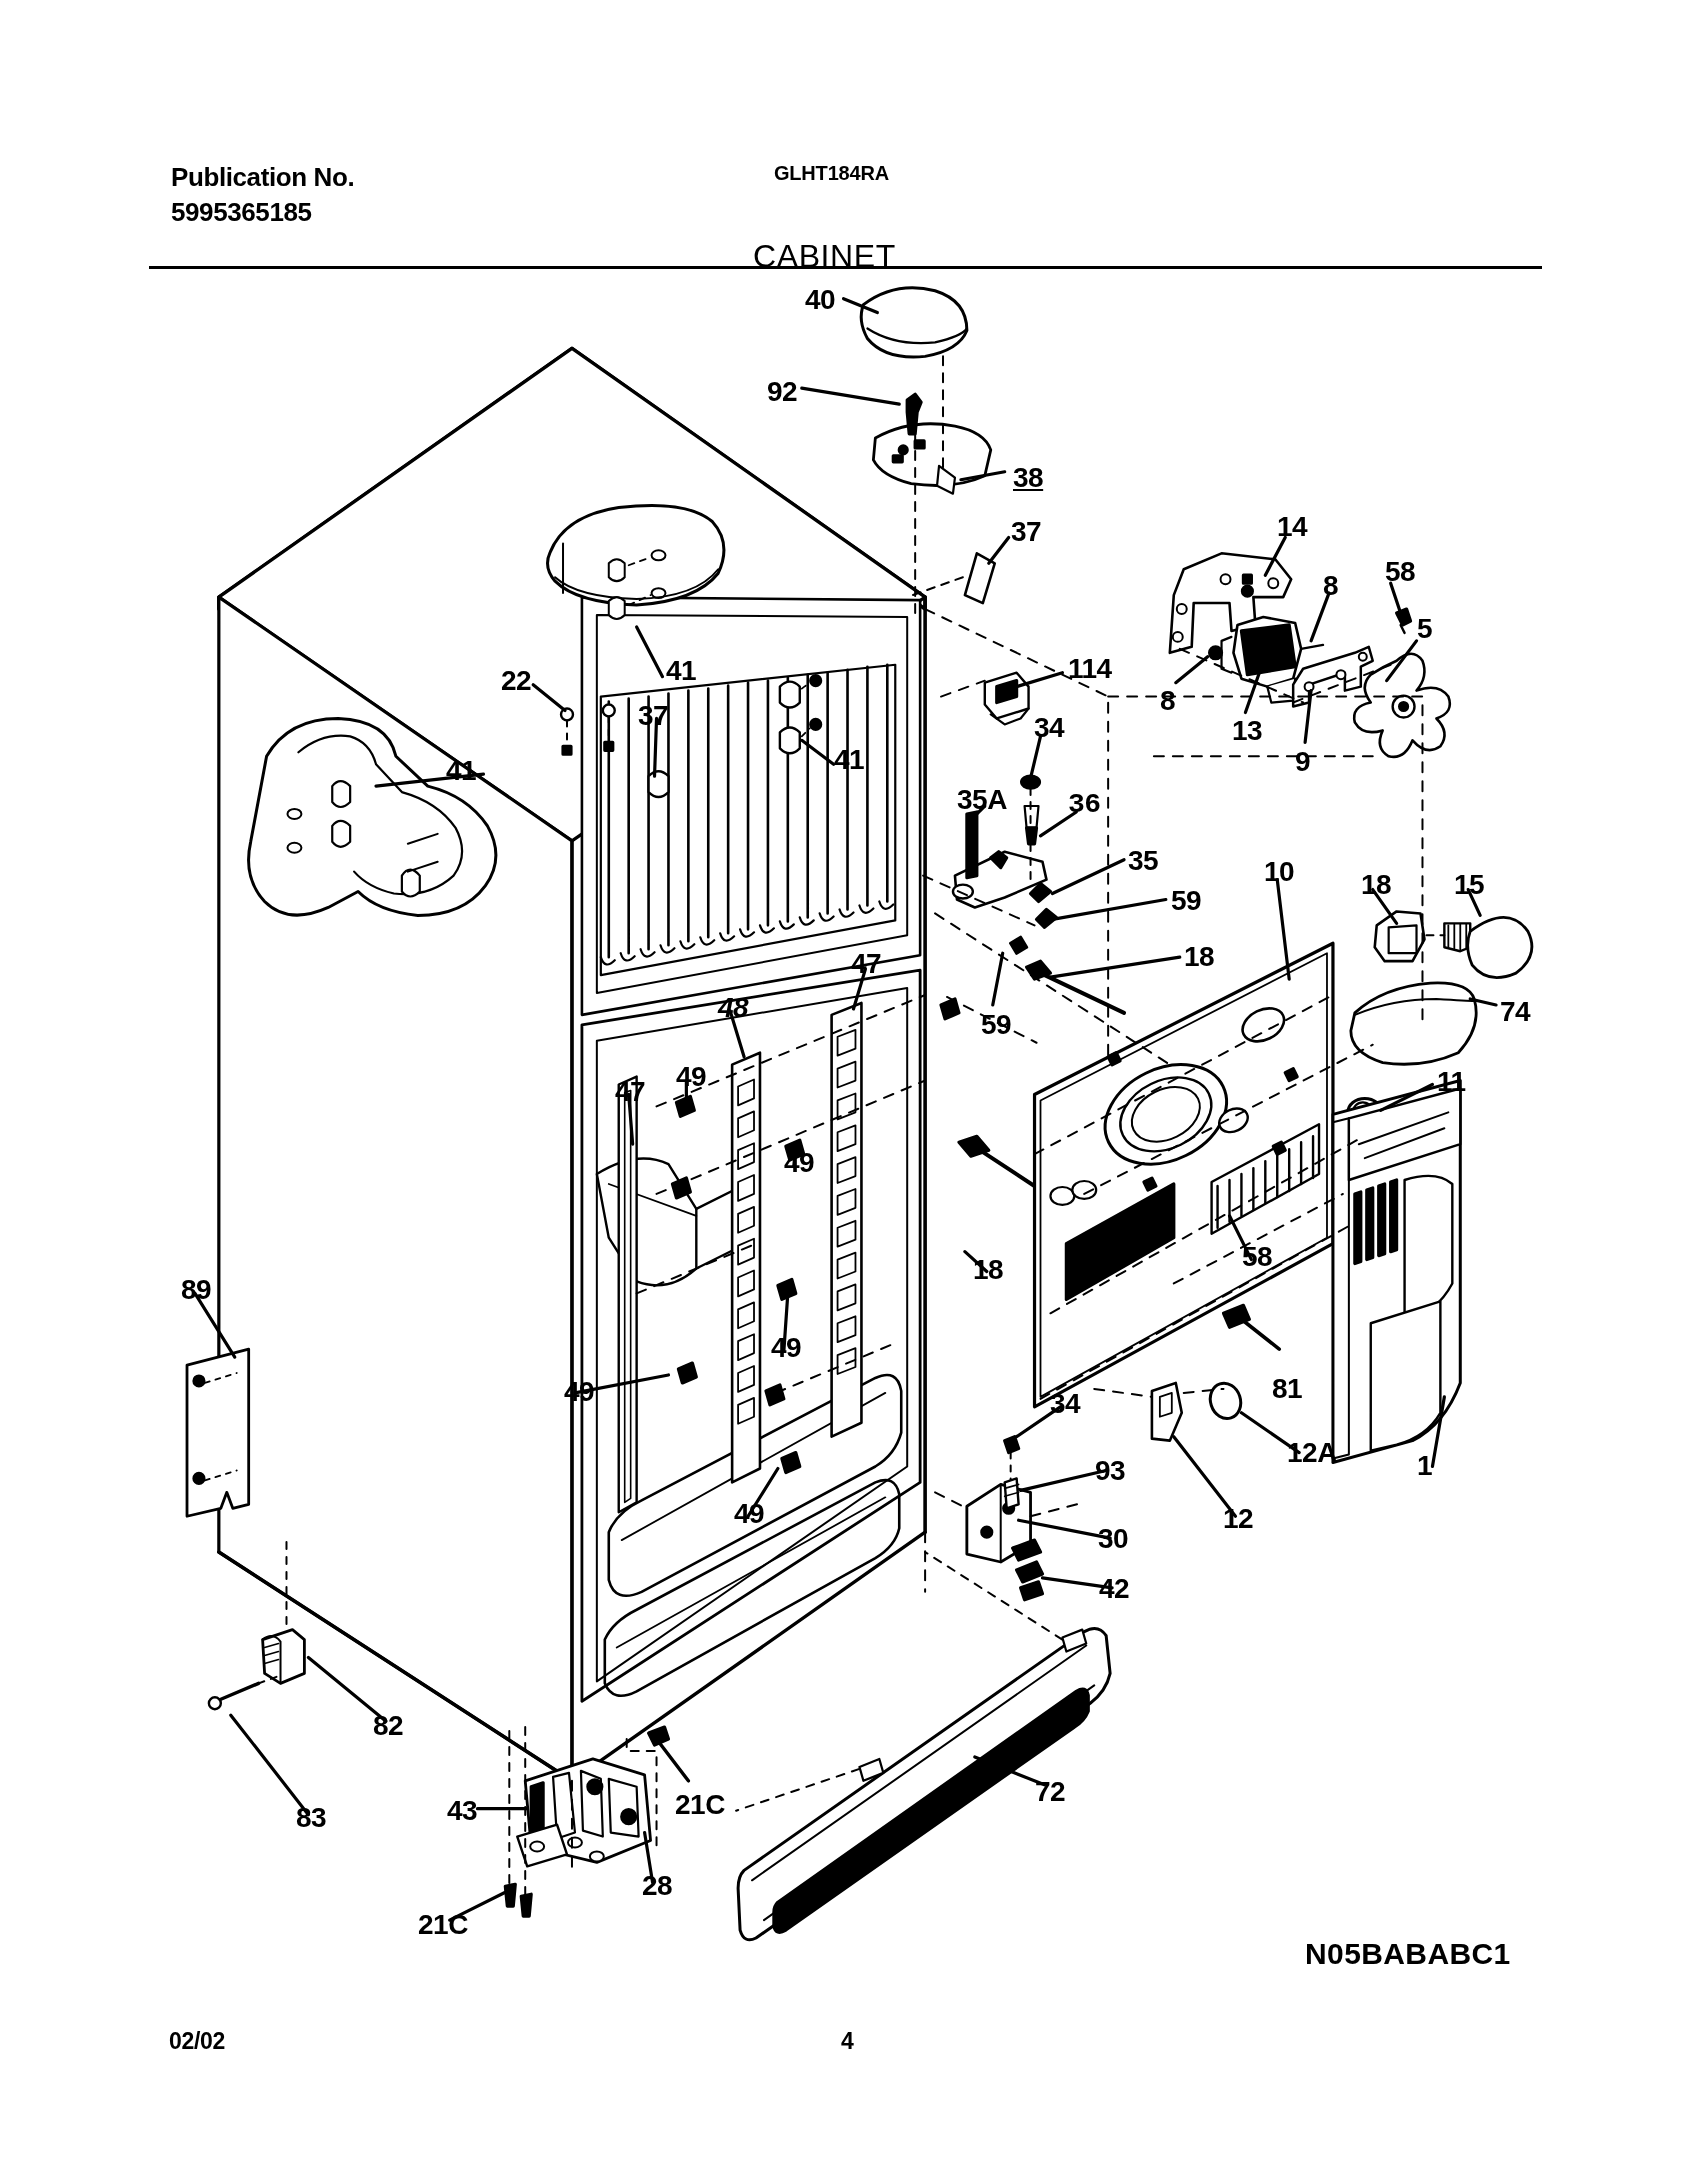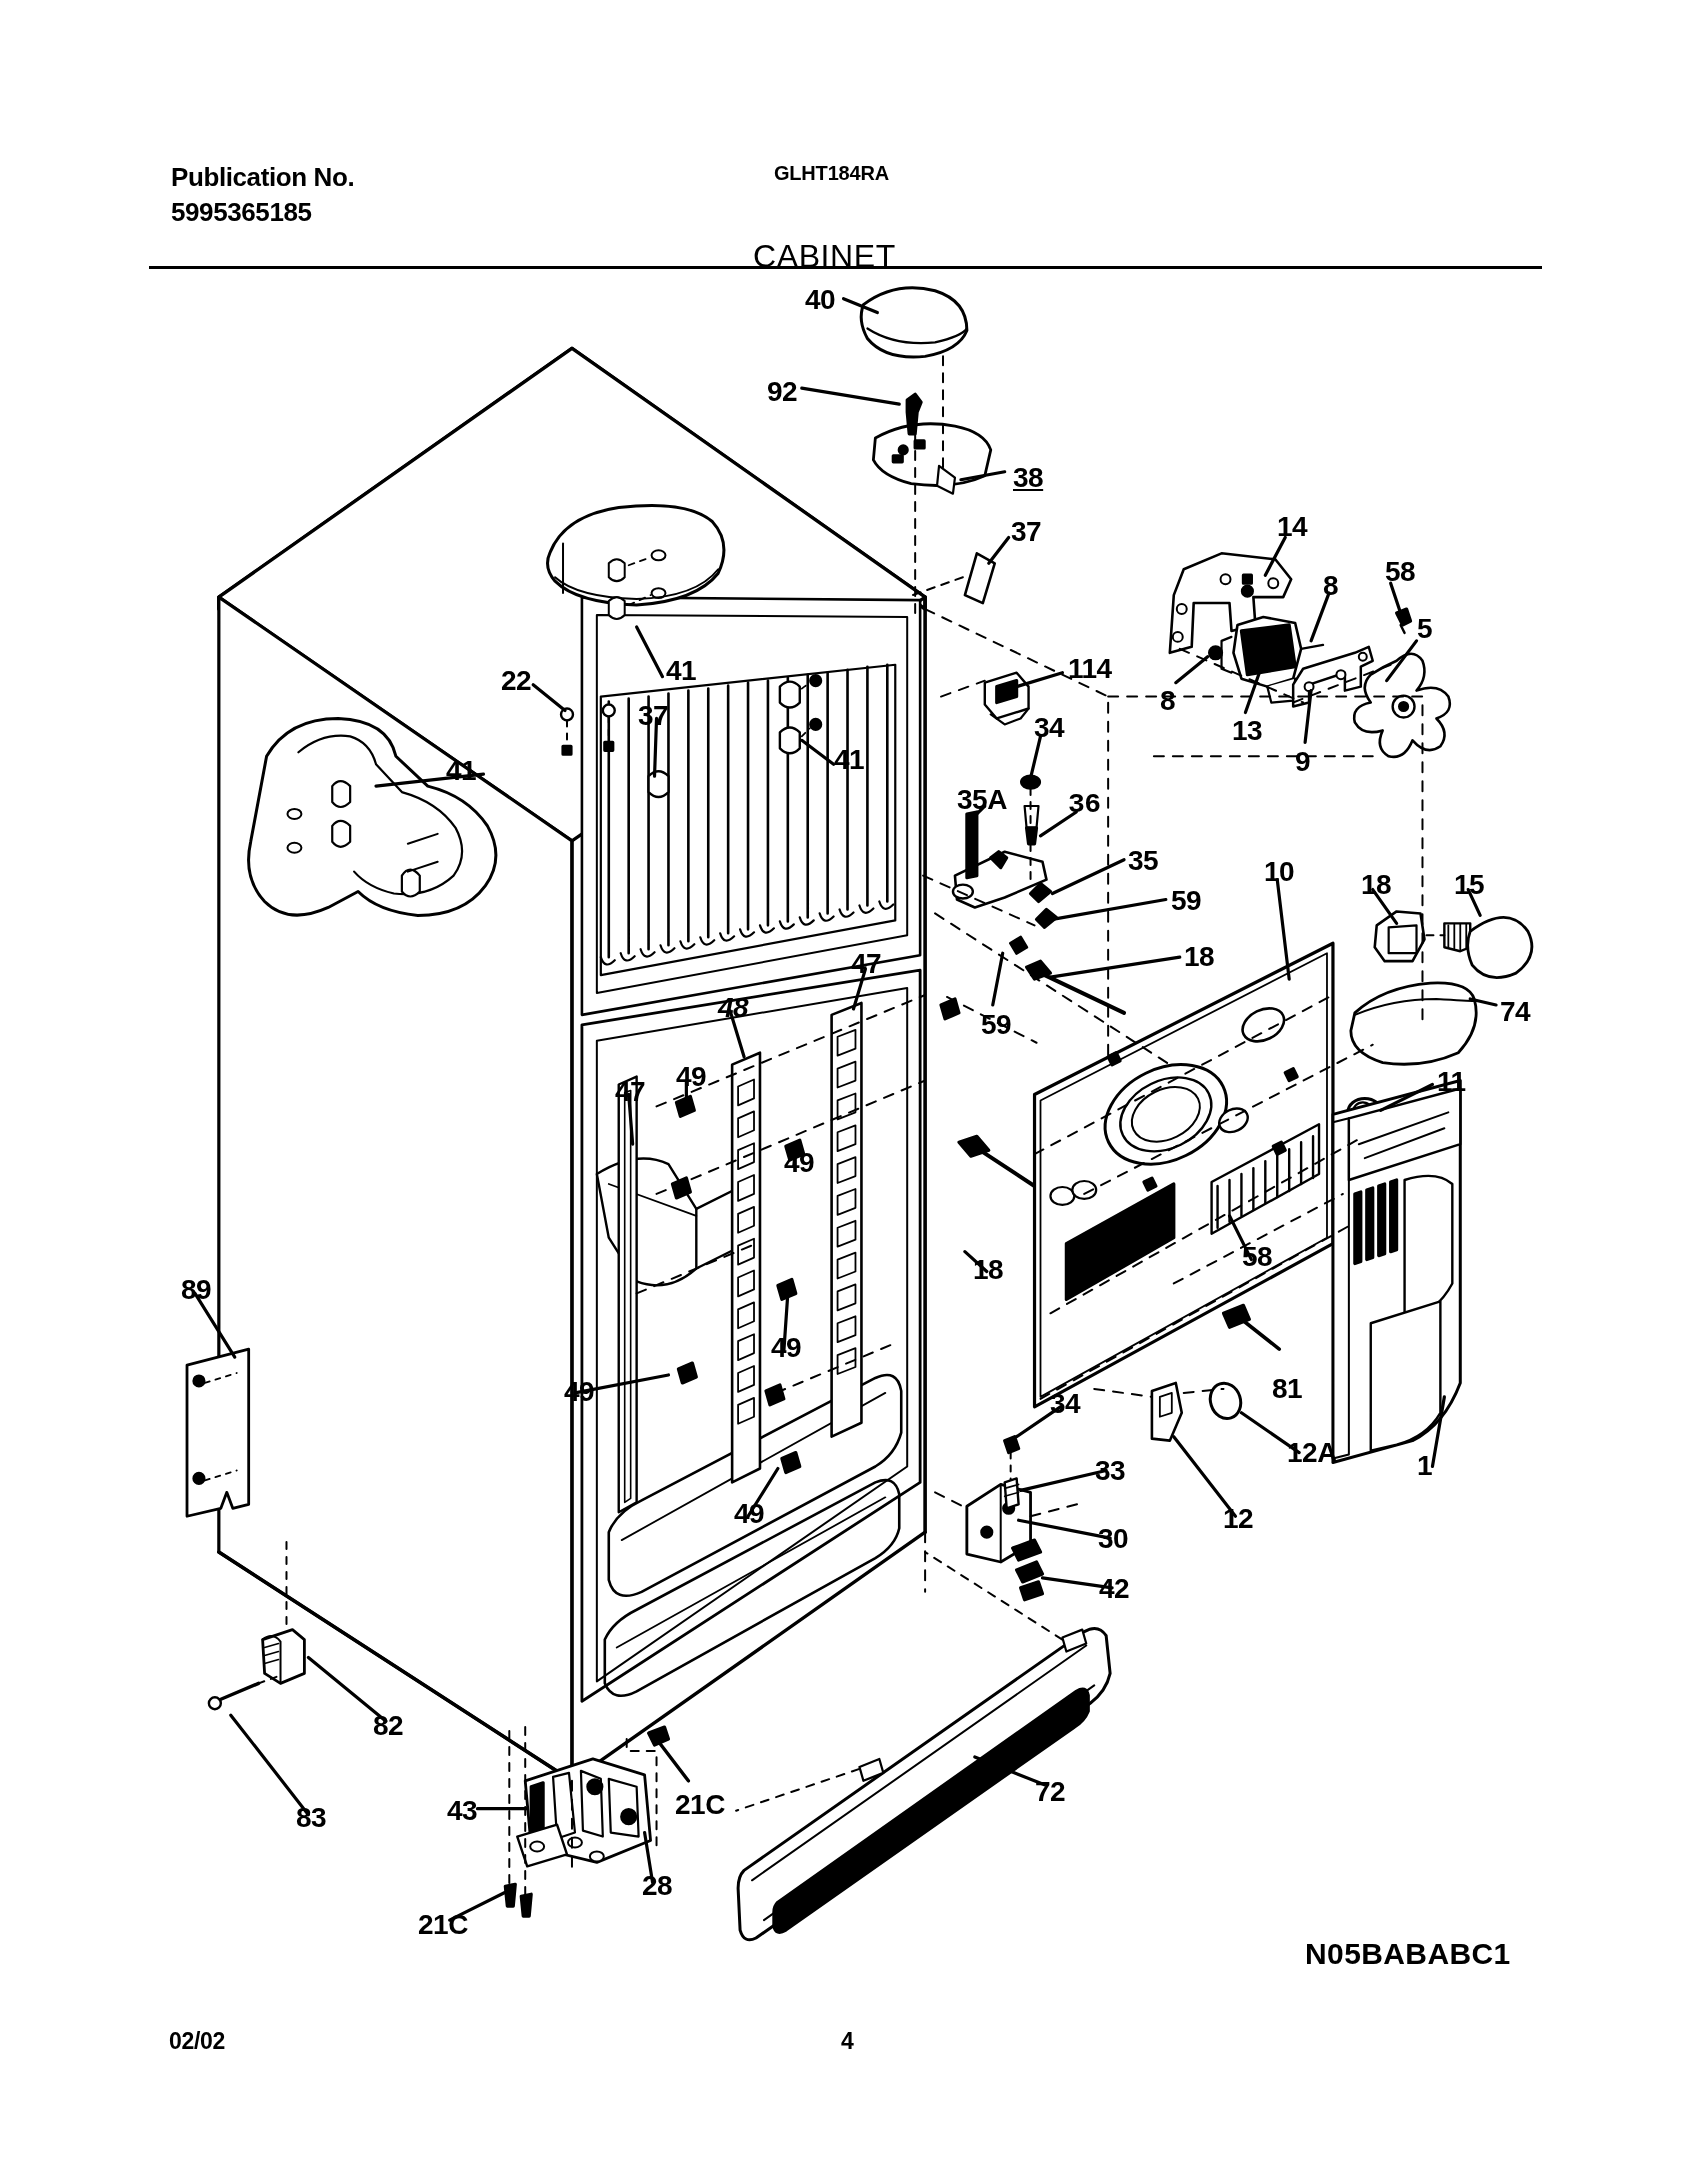--- a/index.html
+++ b/index.html
@@ -592,21 +592,21 @@
       <div class="co" style="left: 784px; top: 1149px;">49</div>
       <div class="co" style="left: 564px; top: 1378px;">49</div>
       <div class="co" style="left: 771px; top: 1334px;">49</div>
       <div class="co" style="left: 734px; top: 1500px;">49</div>
       <div class="co" style="left: 181px; top: 1276px;">89</div>
       <div class="co" style="left: 973px; top: 1256px;">18</div>
       <div class="co" style="left: 1242px; top: 1243px;">58</div>
       <div class="co" style="left: 1272px; top: 1375px;">81</div>
       <div class="co" style="left: 1417px; top: 1452px;">1</div>
       <div class="co" style="left: 1050px; top: 1390px;">34</div>
-      <div class="co" style="left: 1095px; top: 1457px;">33</div>
+      <div class="co" style="left: 1095px; top: 1457px;">93</div>
       <div class="co" style="left: 1098px; top: 1525px;">30</div>
       <div class="co" style="left: 1099px; top: 1575px;">42</div>
       <div class="co" style="left: 1223px; top: 1505px;">12</div>
       <div class="co" style="left: 1287px; top: 1439px;">12A</div>
       <div class="co" style="left: 373px; top: 1712px;">82</div>
       <div class="co" style="left: 296px; top: 1804px;">83</div>
       <div class="co" style="left: 447px; top: 1797px;">43</div>
       <div class="co" style="left: 642px; top: 1872px;">28</div>
       <div class="co" style="left: 675px; top: 1791px;">21C</div>
       <div class="co" style="left: 418px; top: 1911px;">21C</div>

